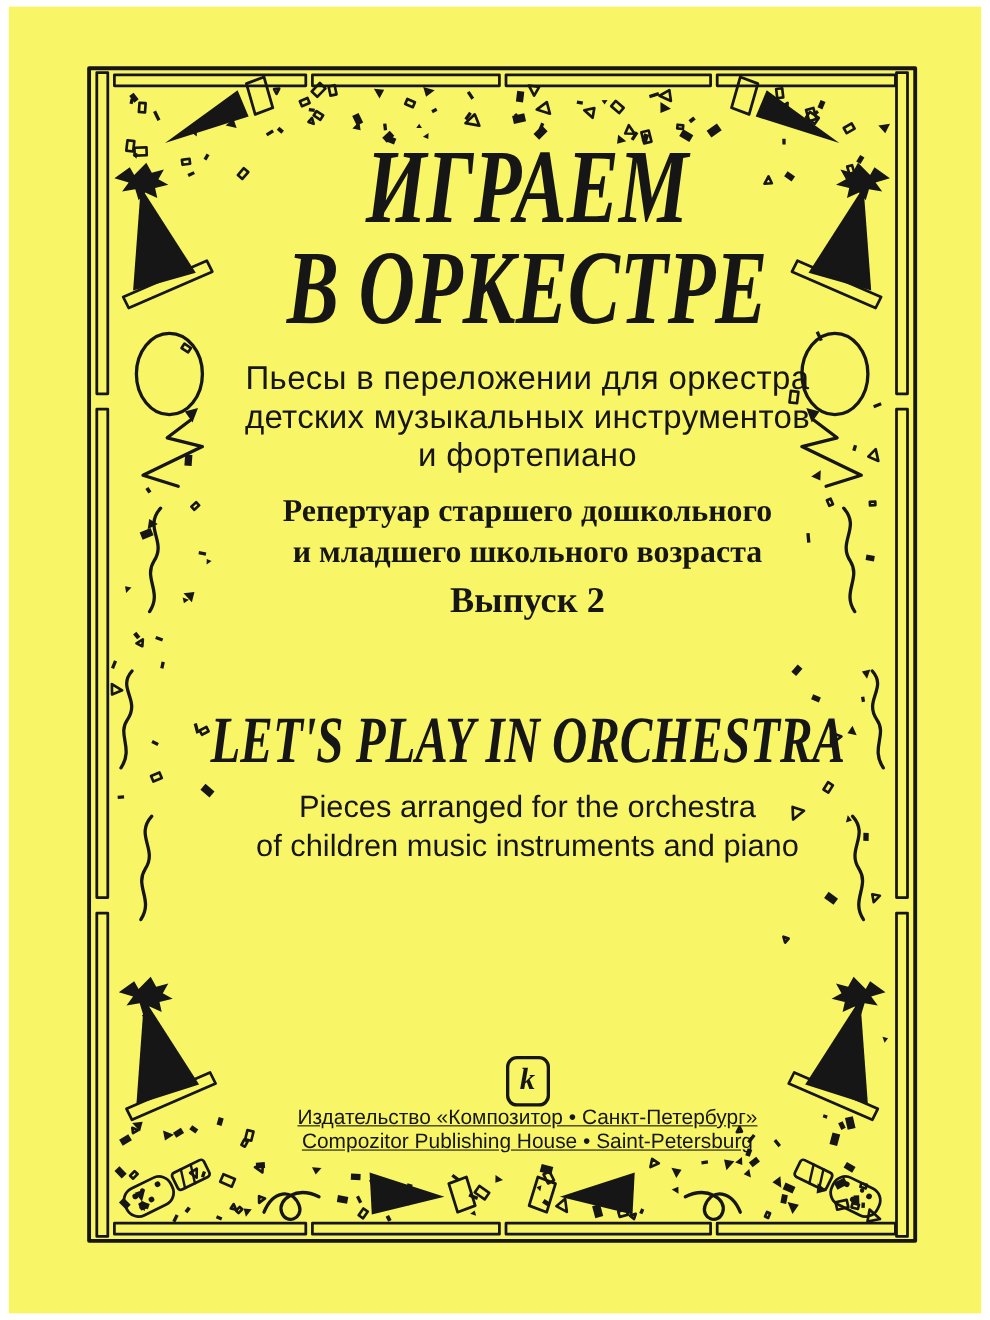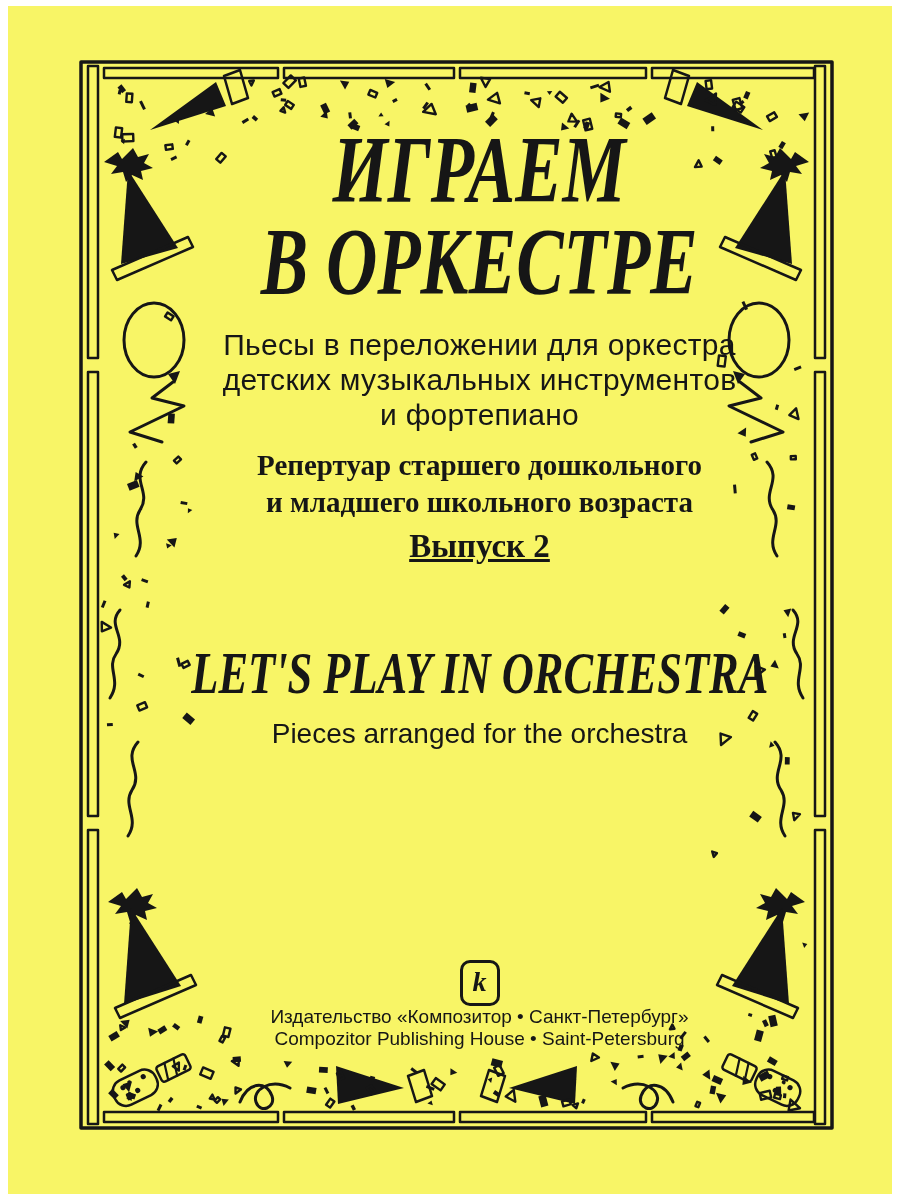--- a/index.html
+++ b/index.html
@@ -6,29 +6,29 @@
   body{width:900px;height:1200px;background:#ffffff;position:relative;
        font-family:"Liberation Sans","DejaVu Sans",sans-serif;overflow:hidden;}
   .wrap{position:absolute;left:0;top:0;width:900px;height:1200px;}
   .cover{position:absolute;left:8px;top:6px;width:884px;height:1188px;background:#f8f566;}
   svg.decor{position:absolute;left:0;top:0;width:900px;height:1200px;}
   .line{position:absolute;left:80px;width:799px;text-align:center;color:#161616;white-space:nowrap;}
   .scaleX{display:inline-block;transform:scaleX(.74);transform-origin:50% 50%;}
   .title-ru{top:124px;font:italic 700 96px/92px "Liberation Serif","DejaVu Serif",serif;}
   .sub-ru{top:327px;font:400 30px/35px "Liberation Sans","DejaVu Sans",sans-serif;letter-spacing:.3px;}
   .aud-ru{top:447px;font:700 29px/37px "Liberation Serif","DejaVu Serif",serif;}
-  .iss-ru{top:527px;font:700 33px/38px "Liberation Serif","DejaVu Serif",serif;text-decoration:underline;}
+  .iss-ru{top:527px;font:700 33px/38px "Liberation Serif","DejaVu Serif",serif;}
   .title-en{top:640px;font:italic 700 60px/66px "Liberation Serif","DejaVu Serif",serif;}
   .sub-en{top:716px;font:400 28px/35px "Liberation Sans","DejaVu Sans",sans-serif;}
   .aud-en{top:787px;font:700 27px/32px "Liberation Serif","DejaVu Serif",serif;}
   .iss-en{top:856px;font:700 35px/38px "Liberation Serif","DejaVu Serif",serif;}
   .logo-row{top:960px;}
   .logo-box{display:inline-block;width:34px;height:40px;border:3px solid #161616;border-radius:10px;
             font:italic 700 28px/38px "Liberation Serif","DejaVu Serif",serif;color:#161616;text-align:center;}
-  .pub{top:1006px;font:400 19px/22px "Liberation Sans","DejaVu Sans",sans-serif;}
+  .pub{top:1006px;font:400 19px/22px "Liberation Sans","DejaVu Sans",sans-serif;text-decoration:underline;}
 </style>
 </head>
 <body>
 
 <div class="wrap">
   <div class="cover"></div>
 
   <svg class="decor" viewBox="0 0 900 1200" fill="none" stroke-linejoin="round" stroke-linecap="round">
 
     <g stroke="#161616">
@@ -317,20 +317,21 @@
   </div>
 
   <div class="line iss-ru">Выпуск 2</div>
 
   <div class="line title-en">
     <span class="scaleX">LET'S PLAY IN ORCHESTRA</span>
   </div>
 
   <div class="line sub-en">
     <div>Pieces arranged for the orchestra</div>
+    <div>of children music instruments and piano</div>
   </div>
 
 
 
   <div class="line logo-row">
     <span class="logo-box">k</span>
   </div>
 
   <div class="line pub">
     <div>Издательство «Композитор • Санкт-Петербург»</div>

